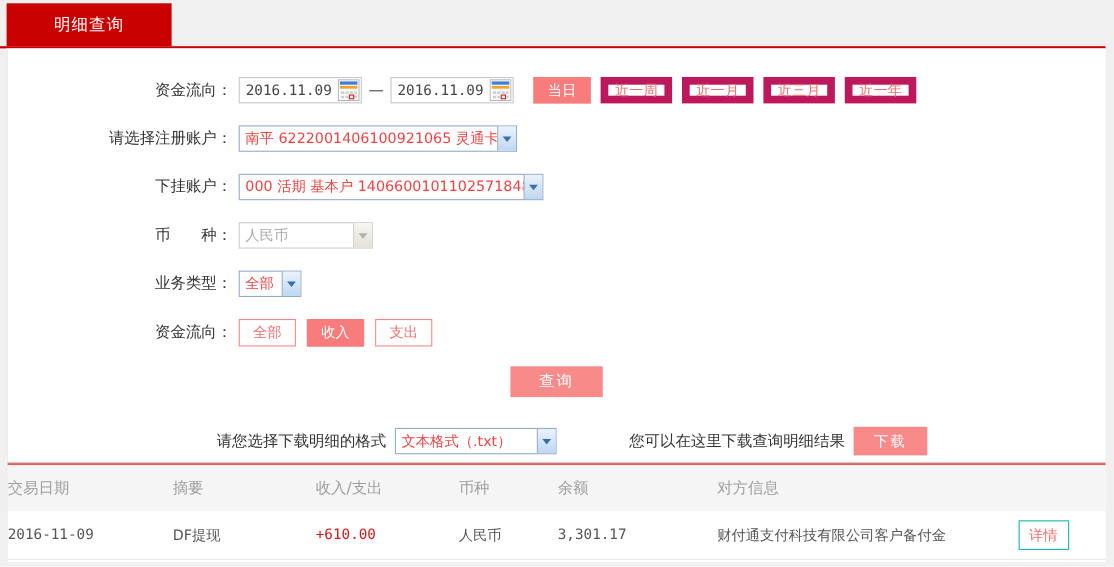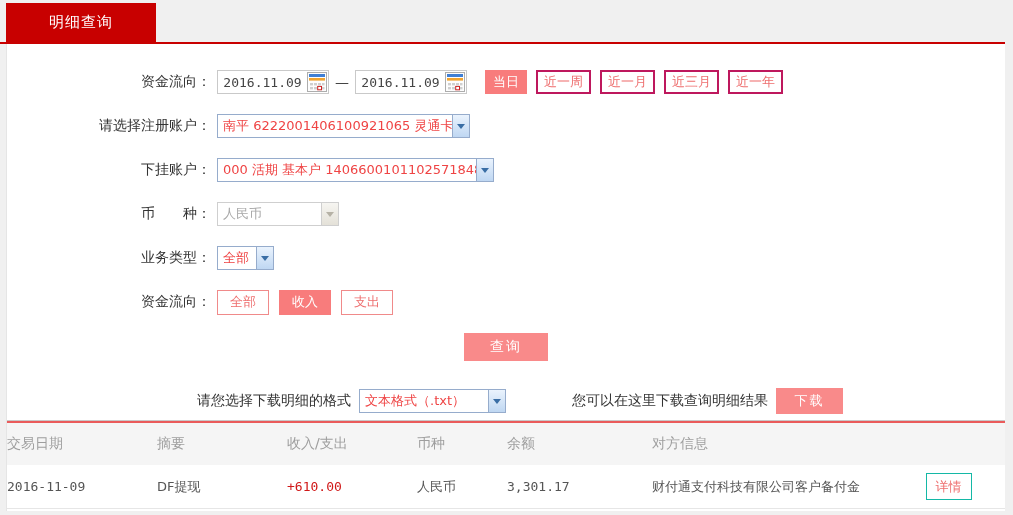--- a/index.html
+++ b/index.html
@@ -45,21 +45,21 @@
   .date-value {
     flex:1; text-align:center; font-size:13px; color:#444;
     font-family:"DejaVu Sans Mono", monospace;
   }
   .cal { flex:none; margin-right:1px; display:block; }
   .date-sep { margin:0 6px; color:#444; }
 
   .qbtn {
     margin-left:9px; height:24px; padding:0 6px;
     font-size:13px; display:flex; align-items:center;
-    background:#fff; border:2px solid #be185d; color:#ee6f6f; cursor:pointer;
+    background:#fff; border:7px solid #be185d; color:#ee6f6f; cursor:pointer;
   }
   .qbtn.active { background:#f87c7c; border-color:#f87c7c; color:#fff; }
 
   .select {
     margin-left:6px; height:24px;
     border:1px solid #96accc; background:#fff;
     display:flex; align-items:center; cursor:pointer;
   }
   .select-value {
     flex:1; padding-left:5px; font-size:13px; color:#ef4444;

